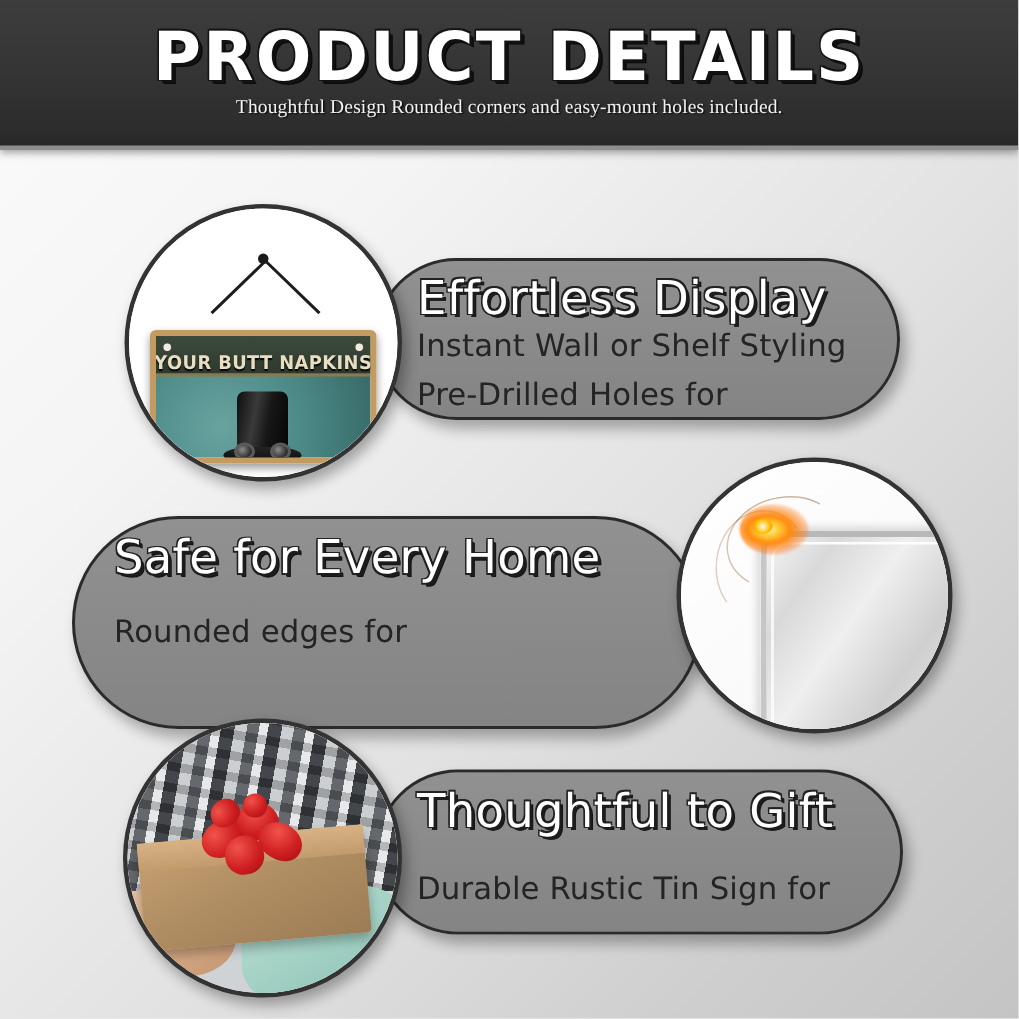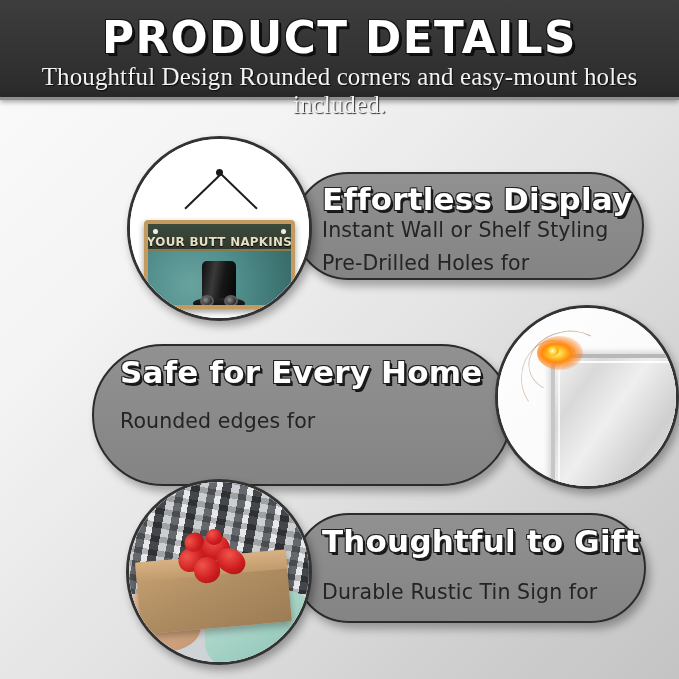--- a/index.html
+++ b/index.html
@@ -8,21 +8,20 @@
     font-family:"Liberation Sans", sans-serif;
     background:#e9e9e9;
   }
 
   .poster{
     position:relative;
     width:679px; height:679px;
     background:
       linear-gradient(135deg,#fbfbfb 0%,#f4f4f4 28%,#e2e2e2 58%,#cfcfcf 82%,#c4c4c4 100%);
     overflow:hidden;
-    padding-left:44px;
   }
 
   
   .header{
     position:absolute; left:0; top:0; width:679px; height:100px;
     background:linear-gradient(180deg,#3d3d3d 0%,#353535 45%,#2c2c2c 88%,#262626 100%);
     box-shadow:inset 0 -3px 0 #8e8e8e, 0 2px 5px rgba(0,0,0,.35);
   }
   .header-title{
     position:absolute; left:0; right:0; top:11px;
@@ -34,21 +33,21 @@
     color:#ffffff;
     transform:scaleX(.97);
     text-shadow:
       2px 2px 0 #111, 3px 3px 0 #0b0b0b,
       -1px -1px 0 #151515, 1px -1px 0 #151515, -1px 1px 0 #151515;
   }
   .header-sub{
     position:absolute; left:0; right:0; top:63px;
     text-align:center;
     font-family:"Liberation Serif", serif;
-    font-size:25px;
+    font-size:13px;
     color:#f2f2f2;
     letter-spacing:.1px;
     text-shadow:1px 1px 1px rgba(0,0,0,.8);
   }
 
   
   .feature{ position:absolute; }
 
   .pill{
     position:absolute;
@@ -56,21 +55,21 @@
     border:2px solid #2b2b2b;
     border-radius:999px;
     box-shadow:4px 6px 9px rgba(0,0,0,.30);
   }
   .pill-text{
     position:absolute;
     left:0; right:0;
   }
   .f-title{
     font-family:"DejaVu Sans", sans-serif;
-    font-weight:700;
+    font-weight:400;
     font-size:31px;
     color:#ffffff;
     letter-spacing:.2px;
     white-space:nowrap;
     text-shadow:
       2px 2px 0 #1c1c1c, 2.5px 2.5px 0 #141414,
       -1px -1px 0 #222, 1px -1px 0 #222, -1px 1px 0 #222;
   }
   .f-line{
     font-family:"DejaVu Sans", sans-serif;

